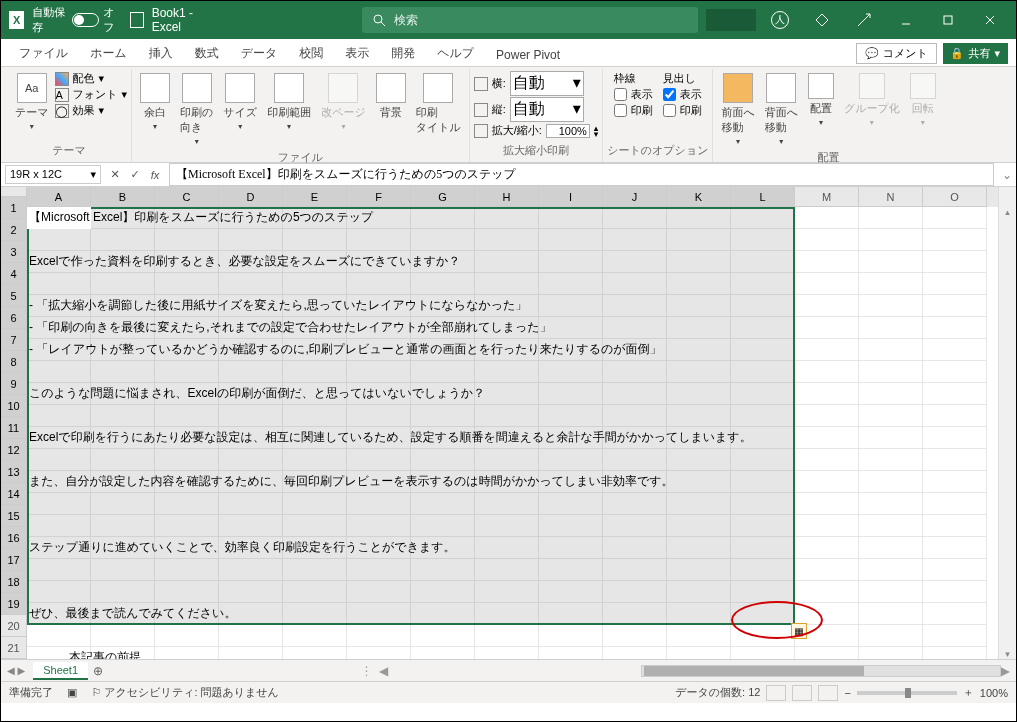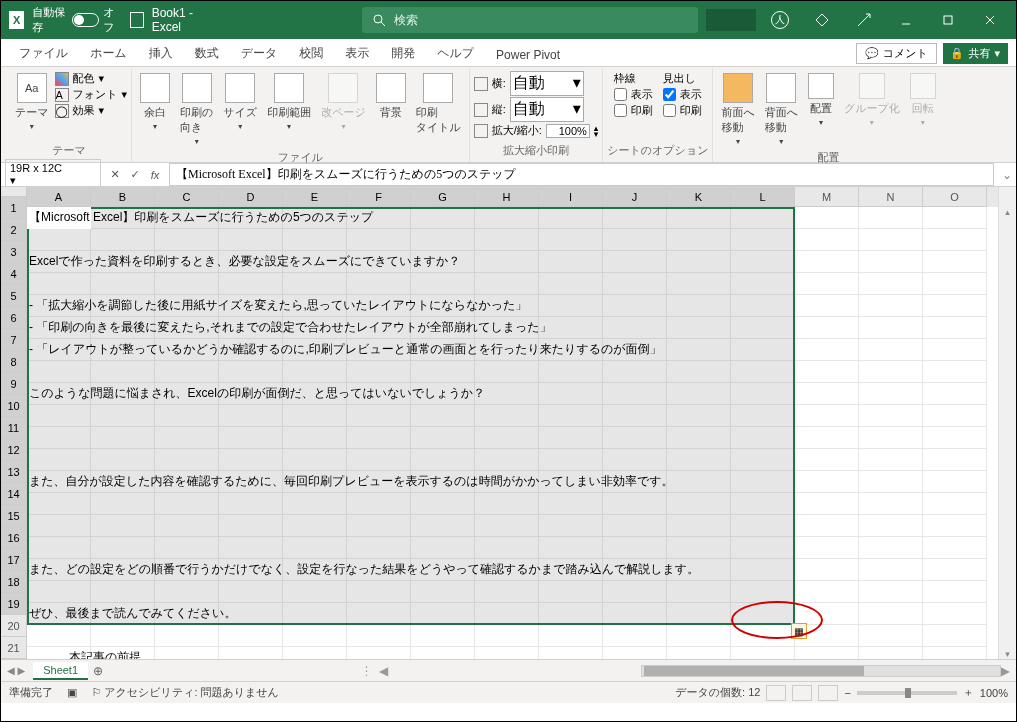--- a/index.html
+++ b/index.html
@@ -41,21 +41,21 @@
 .stack { display: flex; flex-direction: column; gap: 1px; font-size: 11px; }
 .stack-row { display: flex; align-items: center; gap: 4px; }
 .stack-row .mini-icon { width: 14px; height: 14px; border: 1px solid #888; }
 .stack-row .dd { width: 74px; border: 1px solid #aaa; font-size: 16px; padding: 1px 2px; background: #fff; display: flex; justify-content: space-between; }
 .stack-row .spin { width: 44px; border: 1px solid #aaa; font-size: 11px; padding: 0 2px; background: #fff; text-align: right; }
 .stack-row input[type=checkbox] { margin: 0; }
 .disabled { opacity: 0.4; }
 
 
 .fbar { height: 24px; display: flex; align-items: center; border-bottom: 1px solid #d0d0d0; }
-.namebox { width: 96px; border: 1px solid #ccc; margin: 12px 4px; font-size: 11px; padding: 2px 4px; display: flex; justify-content: space-between; flex-direction: column; }
+.namebox { width: 96px; border: 1px solid #ccc; margin: 12px 4px; font-size: 11px; padding: 2px 4px; display: flex; justify-content: space-between; }
 .fx-btn { width: 20px; text-align: center; font-size: 11px; color: #555; }
 .formula-input { flex: 1; border: 1px solid #ccc; margin: 1px 4px; font-size: 12px; padding: 2px 6px; font-family: "Yu Gothic UI"; }
 
 
 .grid { position: relative; height: 472px; display: flex; }
 .rowhdrs { width: 26px; background: #e8e8e8; display: flex; flex-direction: column; }
 .selcorner { height: 20px; border-right: 1px solid #ccc; border-bottom: 1px solid #ccc; }
 .rowh { height: 22px; border-bottom: 1px solid #ccc; border-right: 1px solid #ccc; font-size: 11px; color: #555; display: flex; align-items: center; justify-content: center; }
 .rowh.sel { background: #d0d0d0; color: #000; }
 .gridmain { flex: 1; overflow: hidden; position: relative; }
@@ -729,22 +729,23 @@
           <div class="cell colw-M"></div>
           <div class="cell colw-N"></div>
           <div class="cell colw-O"></div>
         </div>
         <div class="celltext" style="top: 2px;">【Microsoft Excel】印刷をスムーズに行うための5つのステップ</div>
         <div class="celltext" style="top: 46px;">Excelで作った資料を印刷するとき、必要な設定をスムーズにできていますか？</div>
         <div class="celltext" style="top: 90px;">- 「拡大縮小を調節した後に用紙サイズを変えたら,思っていたレイアウトにならなかった」</div>
         <div class="celltext" style="top: 112px;">- 「印刷の向きを最後に変えたら,それまでの設定で合わせたレイアウトが全部崩れてしまった」</div>
         <div class="celltext" style="top: 134px;">- 「レイアウトが整っているかどうか確認するのに,印刷プレビューと通常の画面とを行ったり来たりするのが面倒」</div>
         <div class="celltext" style="top: 178px;">このような問題に悩まされ、Excelの印刷が面倒だ、と思ってはいないでしょうか？</div>
+        <div class="celltext" style="top: 222px;">Excelで印刷を行うにあたり必要な設定は、相互に関連しているため、設定する順番を間違えると余計な手間がかかってしまいます。</div>
         <div class="celltext" style="top: 266px;">また、自分が設定した内容を確認するために、毎回印刷プレビューを表示するのは時間がかかってしまい非効率です。</div>
-        <div class="celltext" style="top: 354px;">また、どの設定をどの順番で行うかだけでなく、設定を行なった結果をどうやって確認するかまで踏み込んで解説します。</div>
+        <div class="celltext" style="top: 332px;">ステップ通りに進めていくことで、効率良く印刷設定を行うことができます。</div>
         <div class="celltext" style="top: 398px;">ぜひ、最後まで読んでみてください。</div>
         <div class="celltext" style="top: 442px; margin-left: 40px;">本記事の前提</div>
       </div>
   </div>
   <div class="vscroll">
     <div style="height:20px"></div>
     <div style="text-align:center;font-size:9px;color:#888">▴</div>
     <div class="track"></div>
     <div style="text-align:center;font-size:9px;color:#888">▾</div>
   </div>

